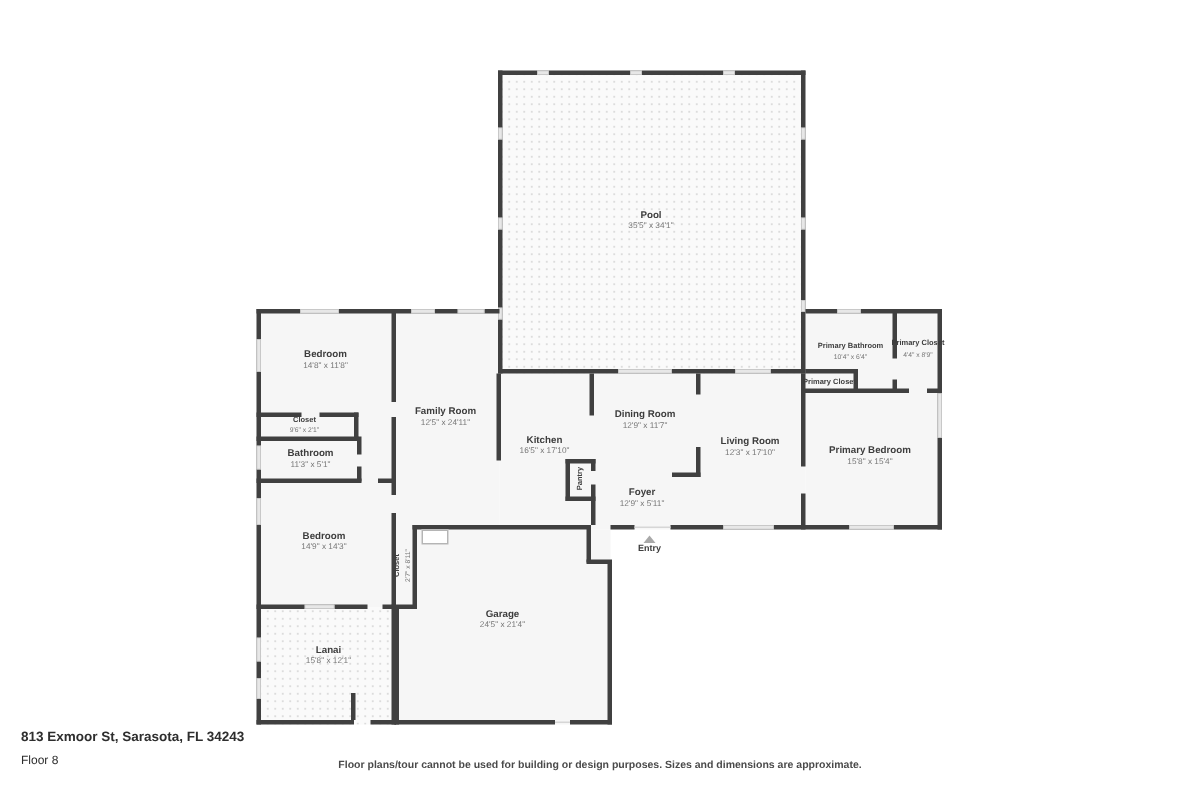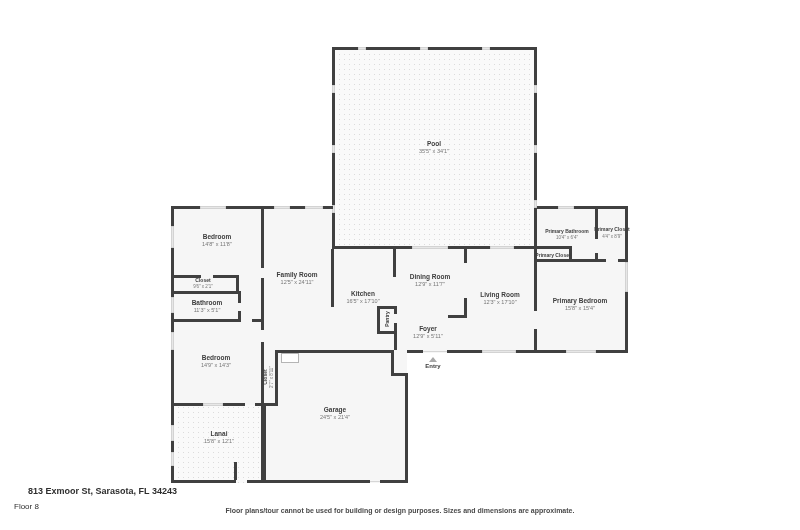--- a/index.html
+++ b/index.html
@@ -19,21 +19,21 @@
   .small .rname{font-size:5px;}
   .small .rdims{font-size:4.5px;}
   .rot{transform:translate(-50%,-50%) rotate(-90deg);}
   .wrap{white-space:normal;width:42px;line-height:1.15;}
   .entry-tri{position:absolute;width:0;height:0;z-index:5;
              border-left:4px solid transparent;border-right:4px solid transparent;
              border-bottom:5px solid #a9a9a9;transform:translate(-50%,0);}
   .entry-label{position:absolute;transform:translate(-50%,0);font-size:6px;color:#3d3d3d;
                font-weight:600;z-index:5;}
   .doorbox{position:absolute;background:#ffffff;border:1px solid #b5b5b5;z-index:4;}
-  #address{position:absolute;left:28px;top:486px;font-size:9px;font-weight:700;color:#2e2e2e;}
+  #address{position:absolute;left:14px;top:486px;font-size:9px;font-weight:700;color:#2e2e2e;}
   #floorlabel{position:absolute;left:14px;top:502px;font-size:8px;color:#2e2e2e;}
   #disclaimer{position:absolute;left:0;top:507px;width:800px;text-align:center;
               font-size:7px;font-weight:700;color:#4a4a4a;}
 </style>
 </head>
 <body>
 
 <div id="canvas">
 
   <div class="fill dots" style="left:332px;top:47px;width:205px;height:202px;"></div>

